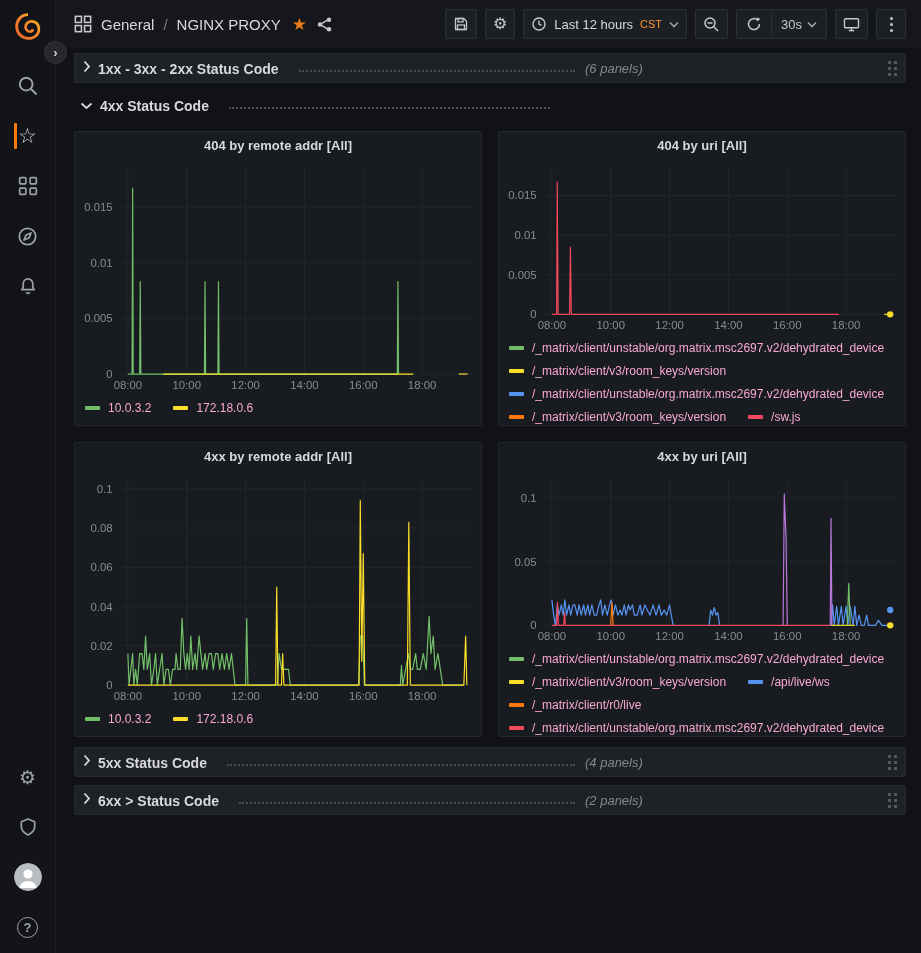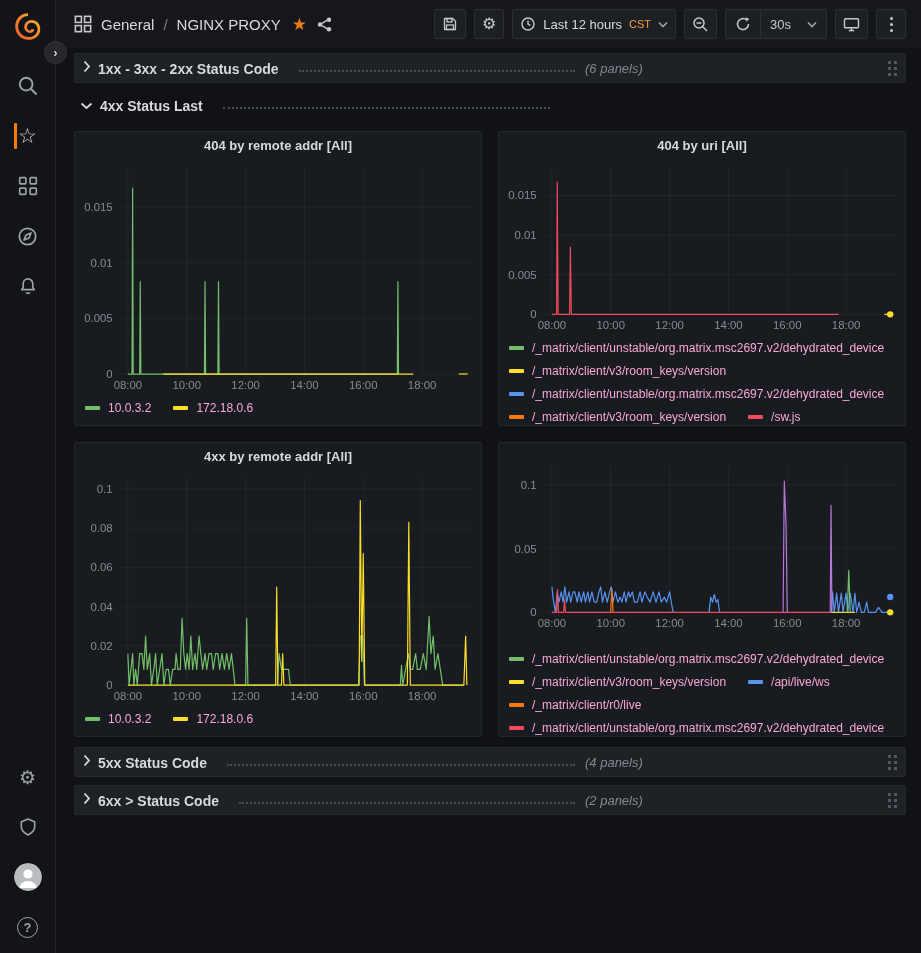--- a/index.html
+++ b/index.html
@@ -30,21 +30,21 @@
   .topbar { height:48px; background:#15171c; display:flex; align-items:center; padding:0 15px 0 18px; }
   .crumb { display:flex; align-items:center; gap:9px; }
   .crumb-text { font-size:15px; color:#d8d9da; }
   .crumb-sep { color:#7b7d83; font-size:15px; }
   .fav-star { color:#eb7b18; font-size:17px; margin-left:2px; }
   .topbar-right { margin-left:auto; display:flex; align-items:center; gap:8px; }
   .tb-btn { height:30px; min-width:30px; background:#1c1f24; border:1px solid #2c3036; border-radius:2px;
     display:flex; align-items:center; justify-content:center; gap:7px; padding:0 7px; cursor:pointer;
     color:#c7c8cd; font-size:13px; }
   .tb-group { display:flex; height:30px; border:1px solid #2c3036; border-radius:2px; background:#1c1f24; }
-  .tb-group .seg { display:flex; align-items:center; gap:16px; padding:0 9px; cursor:pointer; color:#c7c8cd; font-size:13px; }
+  .tb-group .seg { display:flex; align-items:center; gap:5px; padding:0 9px; cursor:pointer; color:#c7c8cd; font-size:13px; }
   .tb-group .seg + .seg { border-left:1px solid #2c3036; }
   .tr-label { color:#d8d9da; font-size:13px; }
   .tz { color:#ff9830; font-size:11px; font-weight:normal; }
   .kebab { display:flex; flex-direction:column; gap:3px; align-items:center; }
   .kebab i { width:3px; height:3px; border-radius:50%; background:#c7c8cd; display:block; }
 
   
   .varbar { height:44px; background:#15171c; display:flex; align-items:center; padding:0 15px 0 18px; }
   .var-chip { height:32px; display:flex; align-items:center; padding:0 12px; background:#202226;
     color:#6e9fff; font-size:13px; font-weight:bold; border-radius:2px; cursor:pointer; }
@@ -280,21 +280,21 @@
 
       <div class="gap8"></div>
 
       <div class="row-header expanded">
         <div class="row-left">
           <span class="caret">
             <svg width="13" height="8" viewBox="0 0 13 8" fill="none" stroke="#d8d9da" stroke-width="1.8">
                 <polyline points="1.5,1.5 6.5,6 11.5,1.5"></polyline>
               </svg>
           </span>
-          <span class="row-title">4xx Status Last</span>
+          <span class="row-title">4xx Status Code</span>
           <span class="leader"></span>
         </div>
       </div>
 
       <div class="gap10"></div>
 
       <div class="panel-grid">
 
         <section class="panel">
           <div class="panel-title">404 by remote addr [All]</div>
@@ -440,20 +440,21 @@
                 </span>
                 <span class="legend-item">
                   <span class="swatch" style="background: rgb(250, 222, 42);"></span>
                   <span>172.18.0.6</span>
                 </span>
               </div>
             </div>
         </section>
 
         <section class="panel">
+          <div class="panel-title">4xx by uri [All]</div>
           <div class="chart">
             <svg viewBox="0 0 410 177">
                 <line x1="53.42677824267783" y1="9" x2="53.42677824267783" y2="157" stroke="#23262d" stroke-width="1"></line>
                 <text x="53.42677824267783" y="172" fill="#878b93" font-size="11.5" text-anchor="middle">08:00</text>
                 <line x1="112.84100418410043" y1="9" x2="112.84100418410043" y2="157" stroke="#23262d" stroke-width="1"></line>
                 <text x="112.84100418410043" y="172" fill="#878b93" font-size="11.5" text-anchor="middle">10:00</text>
                 <line x1="172.25523012552304" y1="9" x2="172.25523012552304" y2="157" stroke="#23262d" stroke-width="1"></line>
                 <text x="172.25523012552304" y="172" fill="#878b93" font-size="11.5" text-anchor="middle">12:00</text>
                 <line x1="231.6694560669456" y1="9" x2="231.6694560669456" y2="157" stroke="#23262d" stroke-width="1"></line>
                 <text x="231.6694560669456" y="172" fill="#878b93" font-size="11.5" text-anchor="middle">14:00</text>

